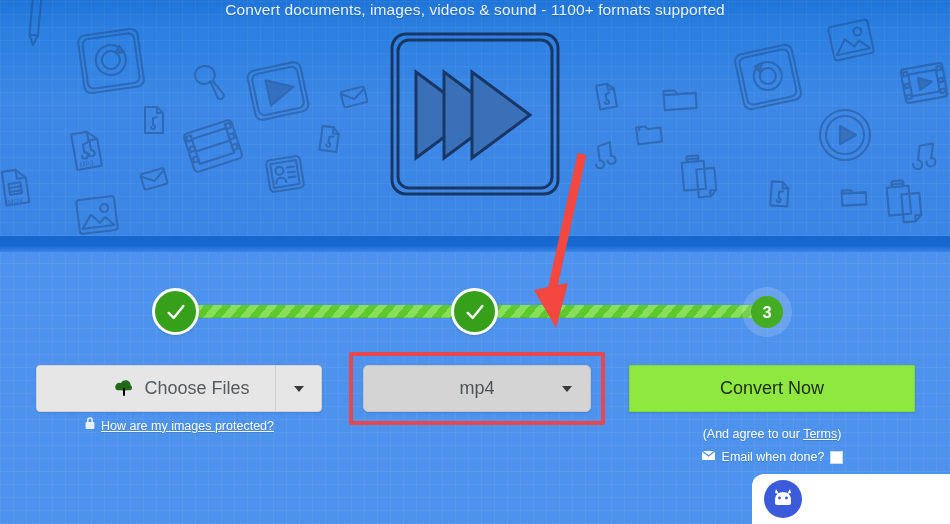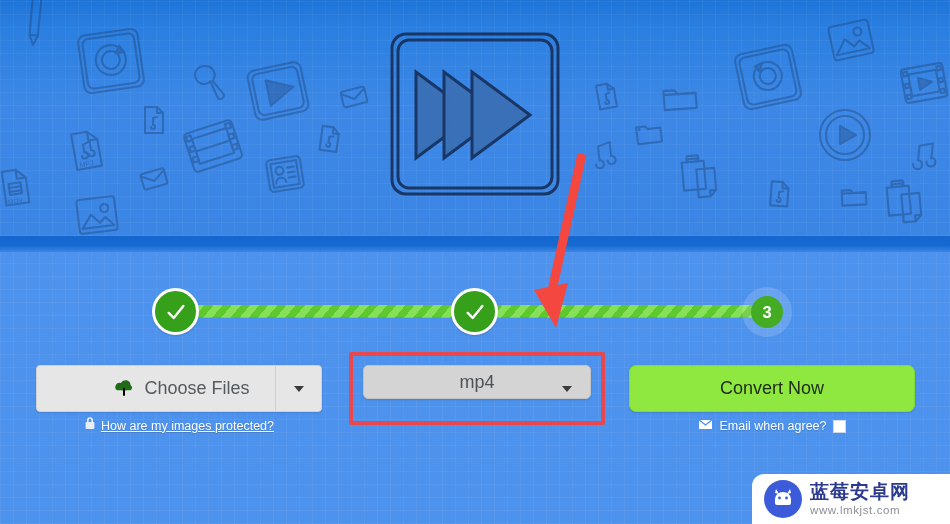--- a/index.html
+++ b/index.html
@@ -148,39 +148,39 @@
   }
   #drag-drop-text { margin-top: 12px; }
   #maxsize-line { margin-top: 1px; }
   #protect-line { margin-top: 4px; display: flex; align-items: center; justify-content: center; gap: 5px; }
   .ul-link { text-decoration: underline; color: #ffffff; cursor: pointer; }
   #lock-icon svg path, #lock-icon svg rect { fill: #e9eef5; stroke: none; }
 
   
   #format-col { left: 363px; top: 365px; width: 228px; }
   #format-select {
-    width: 228px; height: 34px;
+    width: 228px; height: 47px;
     background: #d4d4d4;
     border: 1px solid #c4c4c4;
     border-radius: 5px;
     display: flex; align-items: center; justify-content: center;
     position: relative;
     box-shadow: 0 1px 2px rgba(0,0,0,.12);
     cursor: pointer;
   }
   #format-value { font-size: 18px; color: #4d5256; }
   #format-caret { position: absolute; right: 18px; top: 20px; }
 
   
   #convert-col { left: 629px; top: 365px; width: 286px; }
   #convert-now-btn {
     width: 286px; height: 47px;
     background: #8ee83f;
     border: 1px solid #7fd936;
-    border-radius: 7px;
+    border-radius: 1px;
     display: flex; align-items: center; justify-content: center;
     font-size: 18px; color: #1f2b15;
     box-shadow: 0 1px 2px rgba(0,0,0,.12);
     cursor: pointer;
   }
   #terms-line { margin-top: 13px; }
   #email-line { margin-top: 5px; display: flex; align-items: center; justify-content: center; gap: 6px; }
   #mail-icon svg path { fill: #ffffff; stroke: #4d92ec; stroke-width: 1; }
   #email-checkbox {
     width: 13px; height: 13px;
@@ -210,20 +210,21 @@
   #wm-cn { font-size: 19px; font-weight: bold; color: #2b3a8f; letter-spacing: 1px; }
   #wm-url { font-size: 11.5px; color: #8a8f96; letter-spacing: .6px; margin-top: 4px; }
 </style>
 </head>
 <body>
 
 <div id="app">
 
   <div id="banner">
 
+    <div id="tagline">Convert documents, images, videos &amp; sound - 1100+ formats supported</div>
 
     <div class="sk" style="left:8px; top:-6px; transform:rotate(-40deg);">
       <svg width="54" height="54" viewBox="0 0 54 54">
           <path d="M10 44 L14 34 L40 8 L46 14 L20 40 Z"></path>
           <path d="M14 34 L20 40"></path>
           <path d="M40 8 L46 14"></path>
         </svg>
     </div>
     <div class="sk" style="left:77px; top:28px; transform:rotate(-8deg);">
       <svg width="68" height="66" viewBox="0 0 68 66">
@@ -505,42 +506,41 @@
       <span id="format-value">mp4</span>
       <span id="format-caret" class="caret-dn"></span>
     </div>
   </div>
 
   <div class="ctrl-col" id="convert-col">
     <div id="convert-now-btn">
       <span>Convert Now</span>
     </div>
 
+    <div class="sub-line" id="terms-line">
+      <span>(And agree to our </span><span class="ul-link">Terms</span><span>)</span>
+    </div>
 
     <div class="sub-line" id="email-line">
       <span id="mail-icon">
         <svg width="15" height="11" viewBox="0 0 15 11">
           <path d="M0.5 0.5 h14 v10 h-14 Z"></path>
           <path d="M0.5 0.5 L7.5 6 L14.5 0.5" style="fill:none;stroke:#4d92ec;stroke-width:1.3"></path>
         </svg>
       </span>
-      <span>Email when agree?</span>
+      <span>Email when done?</span>
       <span id="email-checkbox"></span>
     </div>
   </div>
 
   <div id="watermark">
     <div id="wm-logo">
       <svg width="26" height="26" viewBox="0 0 26 26">
         <path d="M6 3 L9 8 L5 7 Z"></path>
         <path d="M20 3 L17 8 L21 7 Z"></path>
         <path d="M13 6 a8 7 0 0 0 -8 7 v4 a2 2 0 0 0 2 2 h12 a2 2 0 0 0 2 -2 v-4 a8 7 0 0 0 -8 -7 Z"></path>
         <circle cx="9.5" cy="12" r="1.4" style="fill:#3b5bdb"></circle>
         <circle cx="16.5" cy="12" r="1.4" style="fill:#3b5bdb"></circle>
       </svg>
     </div>
-    <div id="wm-text">
-      <span id="wm-cn">蓝莓安卓网</span>
-      <span id="wm-url">www.lmkjst.com</span>
-    </div>
   </div>
 
 </div>
 
 </body></html>

